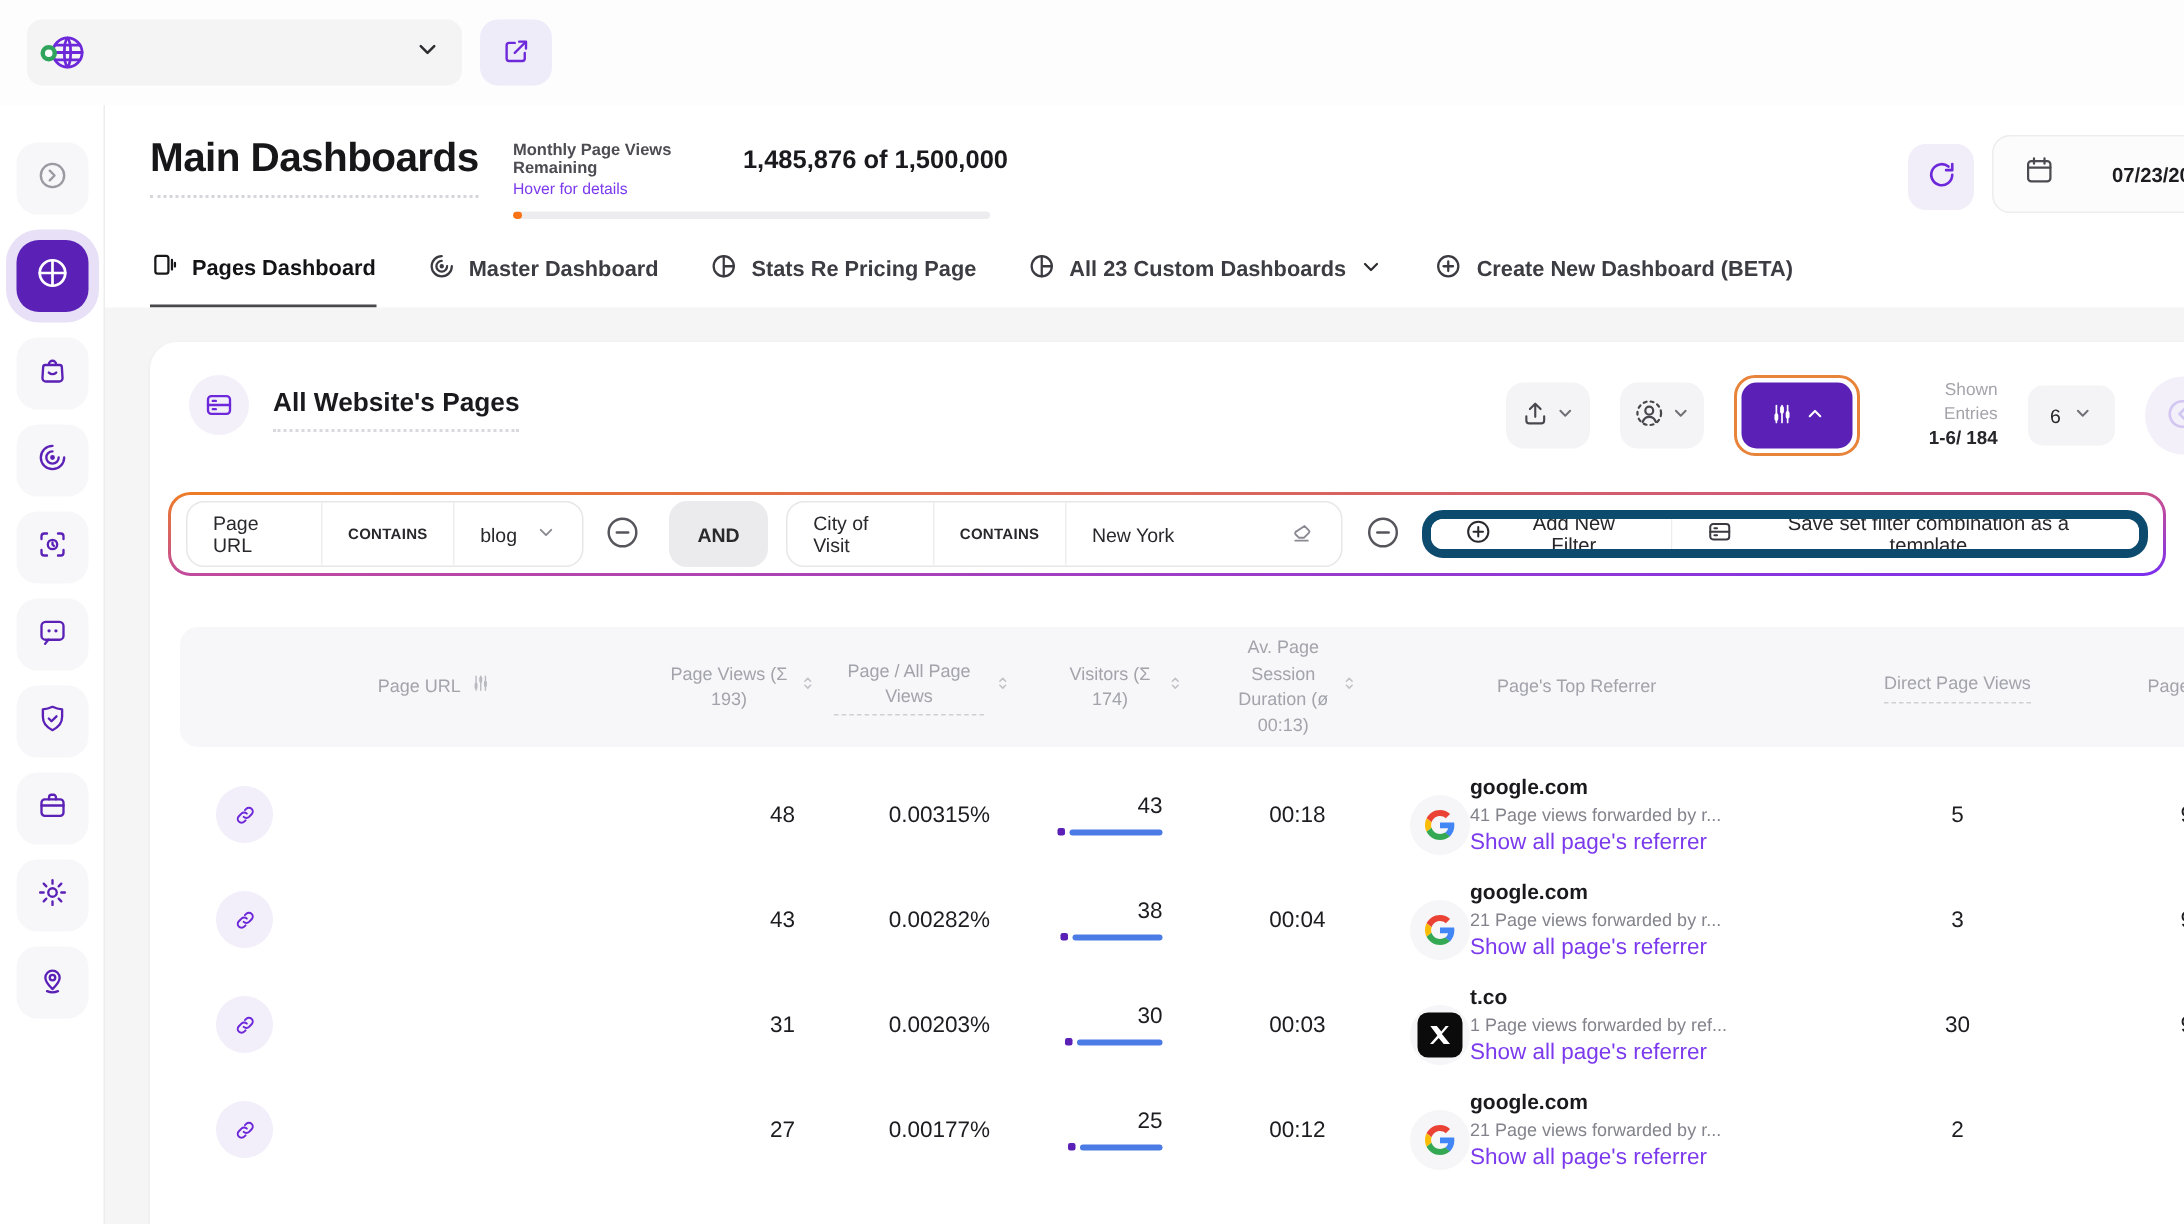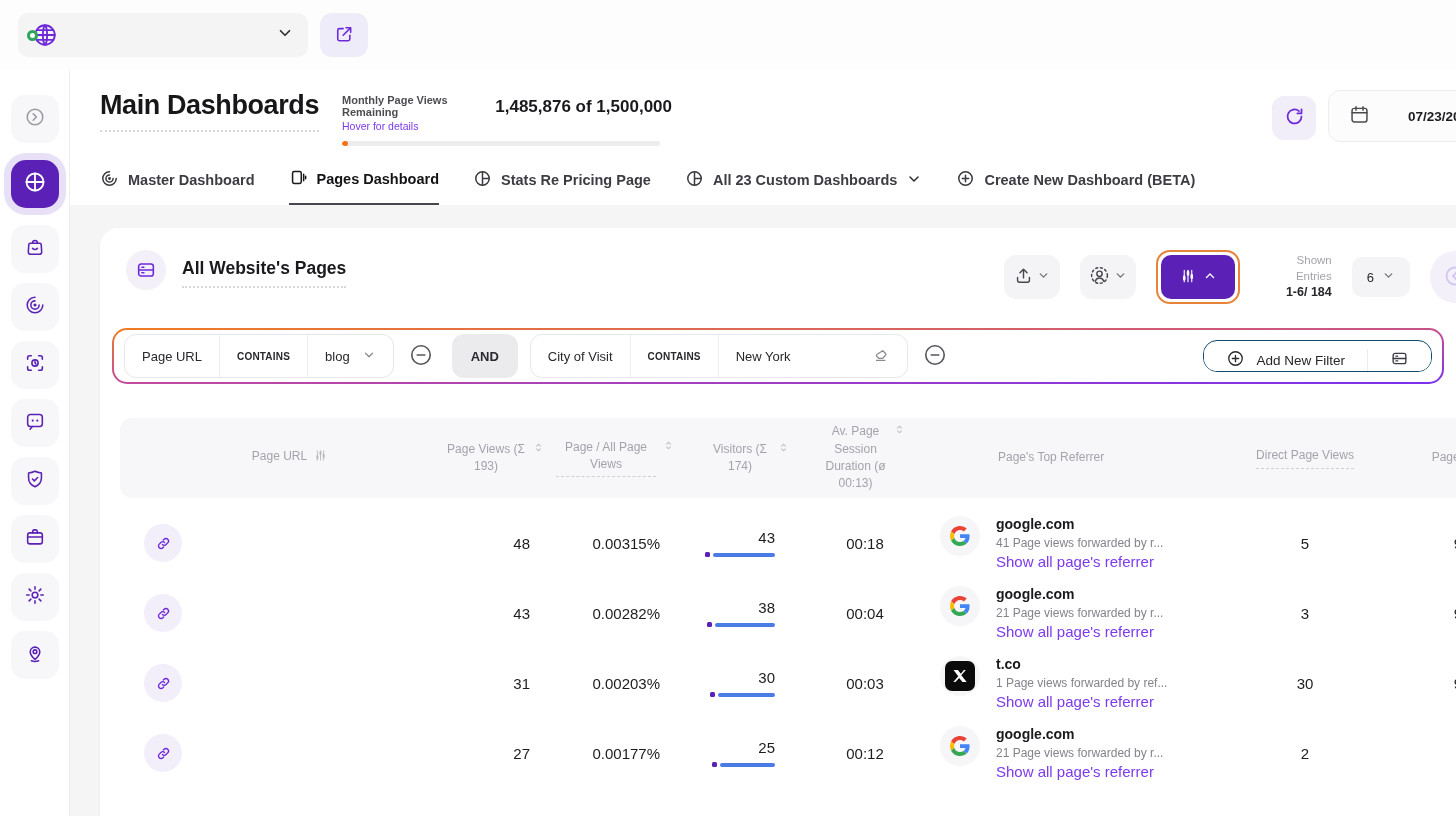--- a/index.html
+++ b/index.html
@@ -57,47 +57,47 @@
 
   
   .filterbar{margin:26px 0 0 12px;width:1332px;border-radius:15px;padding:2px;background:linear-gradient(178deg,#ef7d23 0%,#c04a9e 55%,#7a2ff0 100%)}
   .fb-inner{background:#fff;border-radius:13px;height:52px;display:flex;align-items:center;gap:8px;padding:0 10px}
   .seg-group{display:flex;align-items:stretch;height:44px;border:1px solid #e7e7ea;border-radius:12px;background:#fff;overflow:hidden}
   .seg{display:flex;align-items:center;padding:0 17px;font-size:13px;color:#28282d;border-right:1px solid #ededf0;gap:12px}
   .seg:last-child{border-right:none}
   .seg .op{font-size:10px;font-weight:600;letter-spacing:.2px}
   .ghost-btn{width:38px;height:38px;border:none;background:transparent;display:flex;align-items:center;justify-content:center;cursor:pointer}
   .and-pill{height:44px;padding:0 19px;background:#ebebee;border-radius:12px;display:flex;align-items:center;font-size:13px;font-weight:700;color:#2a2a2e;margin:0 4px}
-  .fb-actions{margin-left:auto;height:32px;border:1px solid #0c4a6e;border-radius:14px;display:flex;align-items:flex-end;overflow:hidden;background:#fff}
+  .fb-actions{margin-left:auto;height:32px;border:6px solid #0c4a6e;border-radius:14px;display:flex;align-items:center;overflow:hidden;background:#fff}
   .fb-action{display:flex;align-items:center;gap:11px;padding:0 22px;font-size:13.5px;color:#26262b;border-right:1px solid #ededf0;cursor:pointer;background:#fff;border-top:none;border-bottom:none;border-left:none}
   .fb-action:last-child{border-right:none}
   .fb-action.danger{color:#e5484d;font-weight:600}
 
   
   .tablewrap{margin:34px 0 0 20px;width:1400px}
   .thead{display:flex;align-items:center;height:80px;background:#f7f7f9;border-radius:12px;color:#a3a3ab;font-size:12px}
   .c1{width:85px;flex-shrink:0}.c2{width:170px;flex-shrink:0}.c3{width:170px;flex-shrink:0}.c4{width:130px;flex-shrink:0}.c5{width:115px;flex-shrink:0}.c6{width:150px;flex-shrink:0}.c7{width:300px;flex-shrink:0}.c8{width:130px;flex-shrink:0}.c9{width:120px;flex-shrink:0}
-  .th{display:flex;justify-content:center;gap:6px;text-align:center;line-height:1.45}
+  .th{display:flex;align-items:center;justify-content:center;gap:6px;text-align:center;line-height:1.45}
   .th-lab{display:inline-block}
   .th-dash{border-bottom:1px dashed #cfcfd4;padding-bottom:3px}
   .th-num{justify-content:flex-end}
   .w80{max-width:80px}.w100{max-width:100px}.w60{max-width:62px}
   .th-ref{justify-content:flex-start;padding-left:58px}
   .th-last{justify-content:flex-end;padding-right:28px}
 
   .tbody{margin-top:10px}
   .tr{display:flex;align-items:center;height:70px;font-size:15px;color:#1d1d21}
   .td-num{text-align:right;padding-right:15px}
   .link-circle{width:38px;height:38px;border-radius:50%;background:#f2eefa;display:flex;align-items:center;justify-content:center;margin-left:24px;cursor:pointer}
   .visblock{display:flex;flex-direction:column;align-items:flex-end;gap:6px;padding-right:15px}
   .visbar{display:flex;align-items:center;gap:3px}
   .visbar .dotp{width:5px;height:5px;background:#5b21b6;border-radius:1.5px}
   .visbar .fill{height:4px;border-radius:2px;background:#4b7be4}
   .td-center{text-align:center}
-  .refcell{display:flex;align-items:flex-start;gap:16px}
+  .refcell{display:flex;align-items:flex-end;gap:0}
   .favicon{width:40px;height:40px;border-radius:50%;background:#f6f6f8;display:flex;align-items:center;justify-content:center;flex-shrink:0}
   .x-fav{width:30px;height:30px;background:#0b0b0b;border-radius:7px;display:flex;align-items:center;justify-content:center}
   .ref-domain{font-size:14px;font-weight:700;color:#1a1a1e;line-height:1.2}
   .ref-sub{font-size:12px;color:#83838c;margin-top:3px;white-space:nowrap}
   .ref-link{font-size:15px;color:#7c3aed;margin-top:3px;font-weight:500;cursor:pointer}
   .td-last{text-align:right;padding-right:28px}
 </style>
 </head>
 <body>
 
@@ -222,34 +222,34 @@
         </button>
         <div class="datechip">
           <span><svg width="21" height="21" viewBox="0 0 24 24" fill="none" stroke="#4a4a50" stroke-width="1.7" stroke-linecap="round">
                 <rect x="3.5" y="5" width="17" height="15.5" rx="2.5"></rect>
                 <path d="M3.5 10h17M8 3v4M16 3v4"></path>
               </svg></span>
           <span class="date-text">07/23/2020</span>
         </div>
 
         <nav class="tabs">
+          <div class="tab active">
+            <span><svg width="19" height="19" viewBox="0 0 24 24" fill="none" stroke="#18181b" stroke-width="1.9" stroke-linecap="round" stroke-linejoin="round">
+                  <rect x="4.5" y="4.5" width="11" height="15" rx="2"></rect>
+                  <path d="M18.5 8v8M21 10.5v3"></path>
+                </svg></span>
+            <span>Pages Dashboard</span>
+          </div>
           <div class="tab">
             <span><svg width="19" height="19" viewBox="0 0 24 24" fill="none" stroke="#3a3a40" stroke-width="1.9" stroke-linecap="round">
                   <path d="M12 3.5a8.5 8.5 0 1 0 8.5 8.5"></path>
                   <path d="M12 7.5a4.5 4.5 0 1 0 4.5 4.5"></path>
                   <circle cx="12" cy="12" r="0.9" fill="#3a3a40"></circle>
                 </svg></span>
             <span>Master Dashboard</span>
-          </div>
-          <div class="tab active">
-            <span><svg width="19" height="19" viewBox="0 0 24 24" fill="none" stroke="#18181b" stroke-width="1.9" stroke-linecap="round" stroke-linejoin="round">
-                  <rect x="4.5" y="4.5" width="11" height="15" rx="2"></rect>
-                  <path d="M18.5 8v8M21 10.5v3"></path>
-                </svg></span>
-            <span>Pages Dashboard</span>
           </div>
           <div class="tab">
             <span><svg width="19" height="19" viewBox="0 0 24 24" fill="none" stroke="#3a3a40" stroke-width="1.9" stroke-linecap="round">
                   <circle cx="12" cy="12" r="8.5"></circle>
                   <path d="M12 3.5v17M12 12h8.5"></path>
                 </svg></span>
             <span>Stats Re Pricing Page</span>
           </div>
           <div class="tab">
             <span><svg width="19" height="19" viewBox="0 0 24 24" fill="none" stroke="#3a3a40" stroke-width="1.9" stroke-linecap="round">
@@ -388,20 +388,21 @@
                         <path d="M12 8v8M8 12h8"></path>
                       </svg></span>
                   <span>Add New Filter</span>
                 </button>
                 <button class="fb-action">
                   <span><svg width="19" height="19" viewBox="0 0 24 24" fill="none" stroke="#3a3a40" stroke-width="1.7" stroke-linecap="round">
                         <rect x="4" y="5.5" width="16" height="13" rx="2.5"></rect>
                         <path d="M4 12h16"></path>
                         <path d="M7.5 9h2.2M7.5 15h2.2"></path>
                       </svg></span>
+                  <span>Save set filter combination as a template</span>
                 </button>
               </div>
             </div>
           </div>
 
           <div class="tablewrap">
             <div class="thead">
               <div class="c1"></div>
               <div class="c2 th">
                 <span class="th-lab">Page URL</span>

